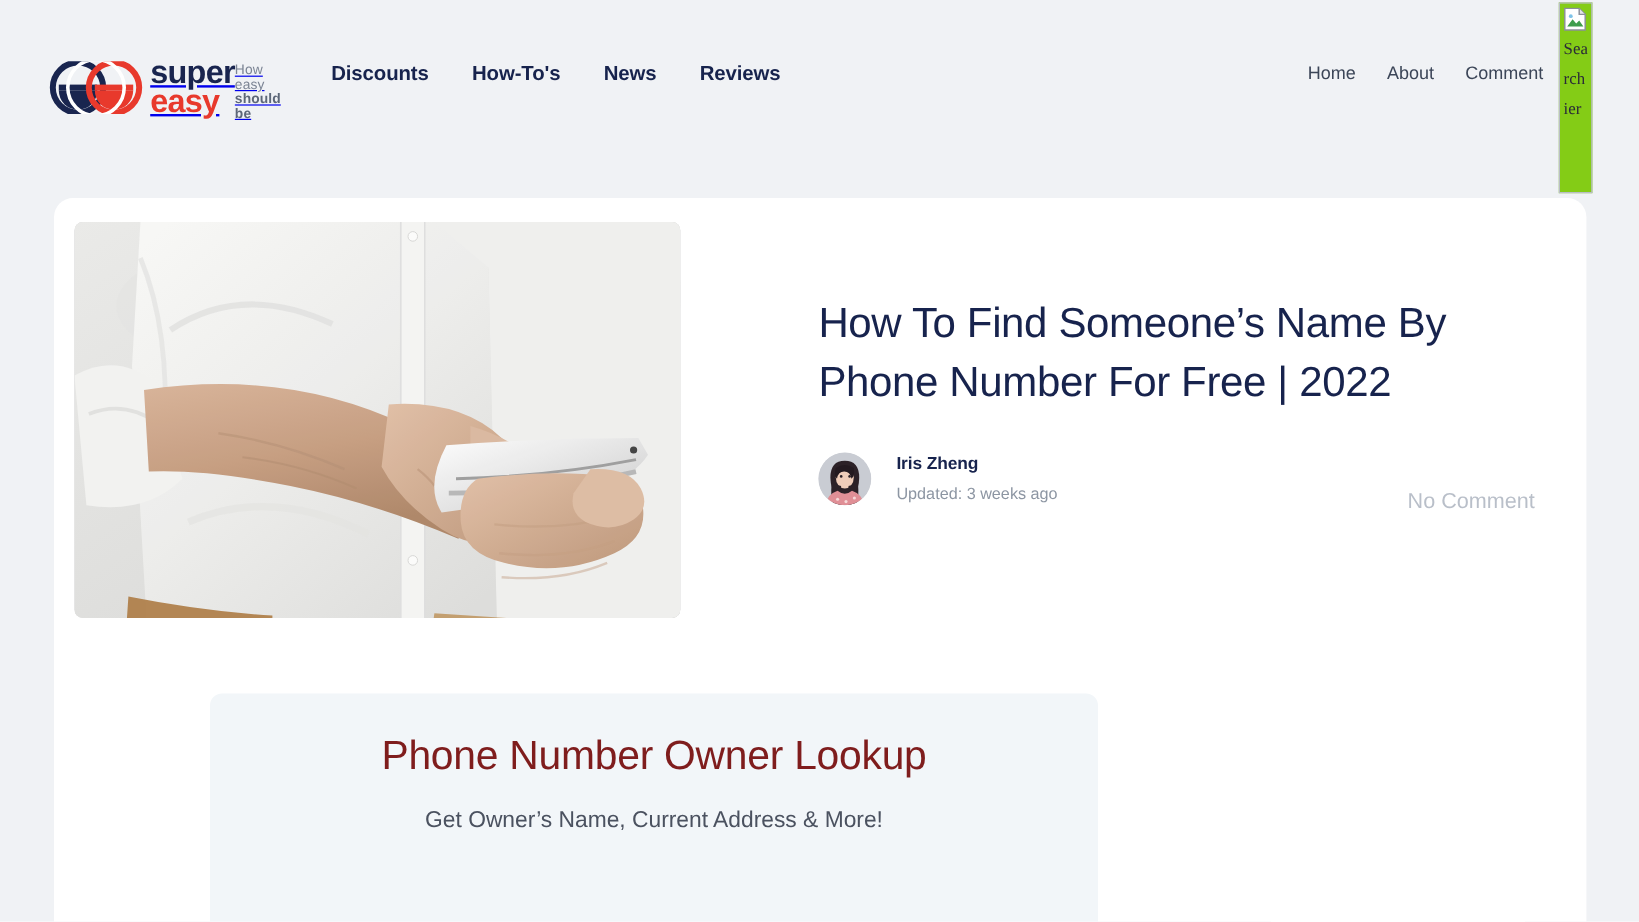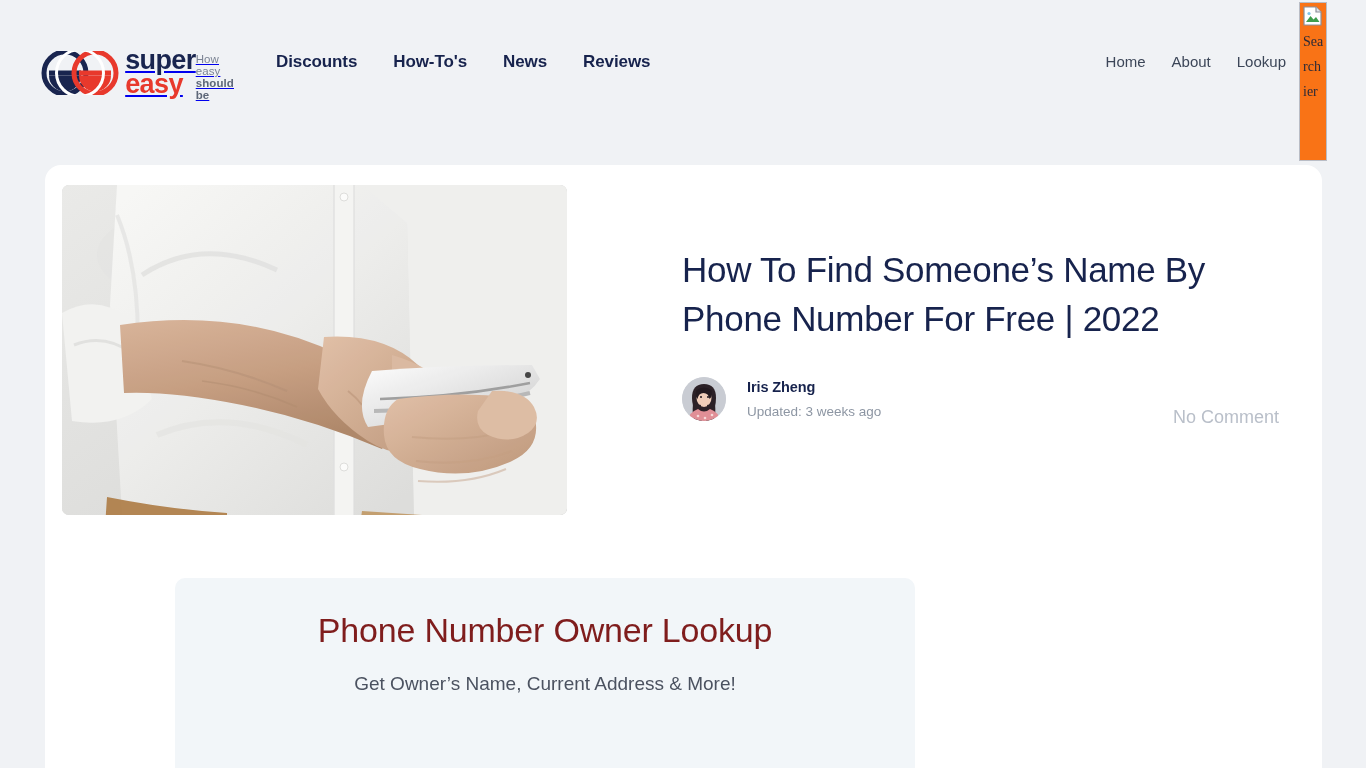--- a/index.html
+++ b/index.html
@@ -109,21 +109,21 @@
   }
 
   
   .broken-img {
     position: absolute;
     top: 2px;
     left: 1299px;
     width: 28px;
     height: 159px;
     border: 1px solid #b9bdc6;
-    background: #f97316;
+    background: #84cc16;
     overflow: hidden;
     font-size: 14px;
     line-height: 25px;
     color: #2a2a38;
     padding: 26px 2px 0 3px;
     word-break: break-all;
     font-family: "Liberation Serif", serif;
   }
   .broken-img .glyph {
     position: absolute;
@@ -264,21 +264,21 @@
     <nav class="nav-primary">
       <a href="#">Discounts</a>
       <a href="#">How-To's</a>
       <a href="#">News</a>
       <a href="#">Reviews</a>
     </nav>
 
     <nav class="nav-secondary">
       <a href="#">Home</a>
       <a href="#">About</a>
-      <a href="#">Lookup</a>
+      <a href="#">Comment</a>
     </nav>
   </div>
 
   <div class="broken-img">
     <span class="glyph">
       <svg width="20" height="20" viewBox="0 0 20 20">
         <path d="M1 1 h12 l5 5 v13 h-17 z" fill="#ffffff" stroke="#8b8f99" stroke-width="1.2"></path>
         <path d="M13 1 v5 h5" fill="#e2e4e8" stroke="#8b8f99" stroke-width="1.2"></path>
         <path d="M3 16 l4.5 -6 3 3.5 2.5 -2.5 3.5 5 z" fill="#3f9e4d"></path>
         <circle cx="6" cy="7.5" r="1.6" fill="#7fc3e8"></circle>

